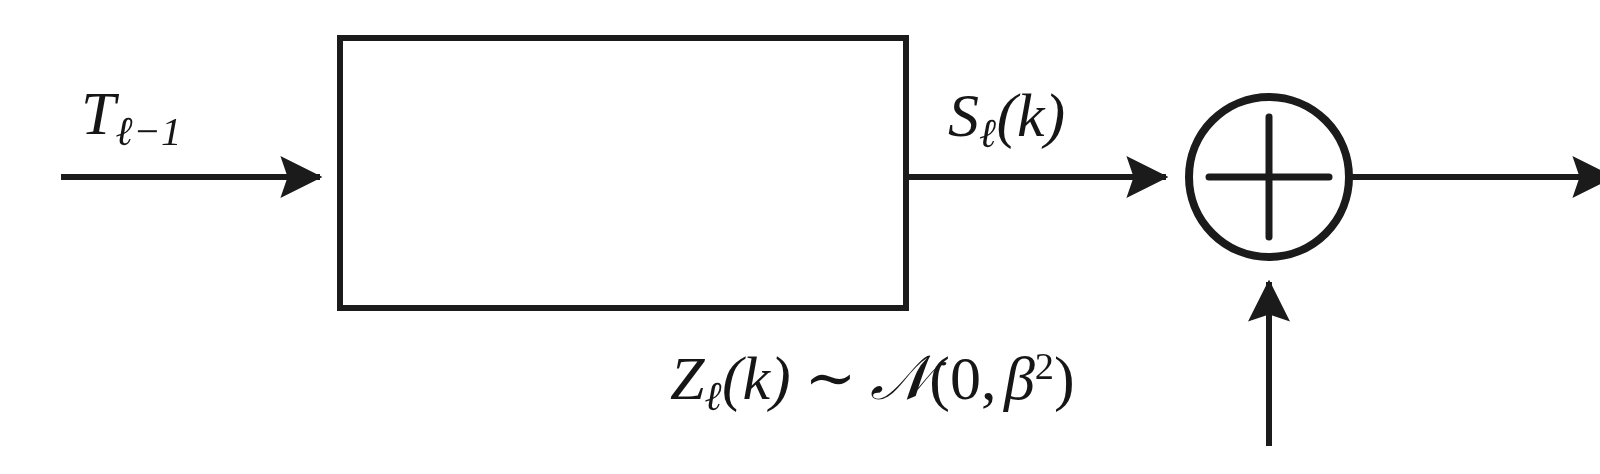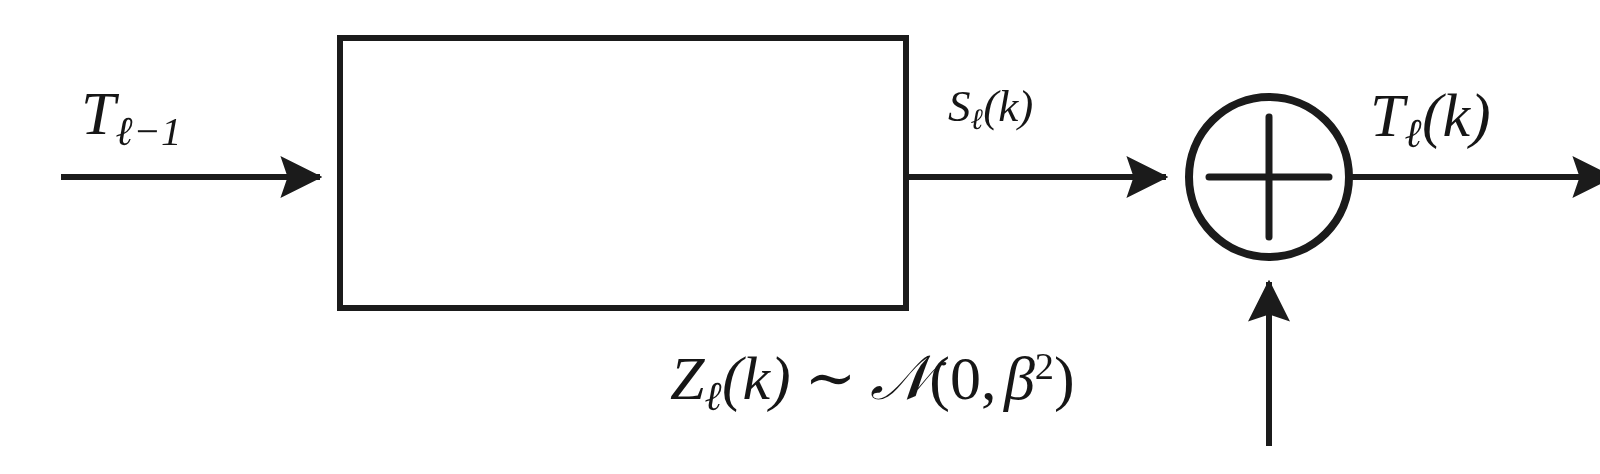--- a/index.html
+++ b/index.html
@@ -54,21 +54,21 @@
     margin: 0 2px;
   }
   .cal {
     font-family: "DejaVu Serif", "Liberation Serif", serif;
     font-style: italic;
   }
 
   
   #label-input        { left: 33px;   top: 82px;  font-size: 62px; }
   #label-box-formula  { left: 307px;  top: 133px; font-size: 54px; }
-  #label-presum       { left: 900px;  top: 84px;  font-size: 45px; }
+  #label-presum       { left: 900px;  top: 84px;  font-size: 62px; }
   #label-output       { left: 1322px; top: 84px;  font-size: 62px; }
   #label-noise        { left: 622px;  top: 347px; font-size: 62px; text-align: center; }
 </style>
 </head>
 <body>
 
 <div id="diagram-root">
 
   <svg id="diagram-svg" viewBox="0 0 1600 474" xmlns="http://www.w3.org/2000/svg">
     <defs>
@@ -98,21 +98,18 @@
 
   <div class="math" id="label-input">
     <span class="mi">T</span><span class="sub">ℓ−1</span>
   </div>
 
 
   <div class="math" id="label-presum">
     <span class="mi">S</span><span class="sub">ℓ</span><span class="mi">(k)</span>
   </div>
 
-  <div class="math" id="label-output">
-    <span class="mi">T</span><span class="sub">ℓ</span><span class="mi">(k)</span>
-  </div>
 
   <div class="math" id="label-noise">
     <span class="mi">Z</span><span class="sub">ℓ</span><span class="mi">(k)</span><span class="op" style="margin:0 0.22em">∼</span><span class="cal">𝒩</span><span class="op">(</span><span class="op">0</span><span class="op" style="margin-right:0.12em">,</span><span class="mi">β</span><span class="supn">2</span><span class="op">)</span>
   </div>
 
 </div>
 
 </body></html>

